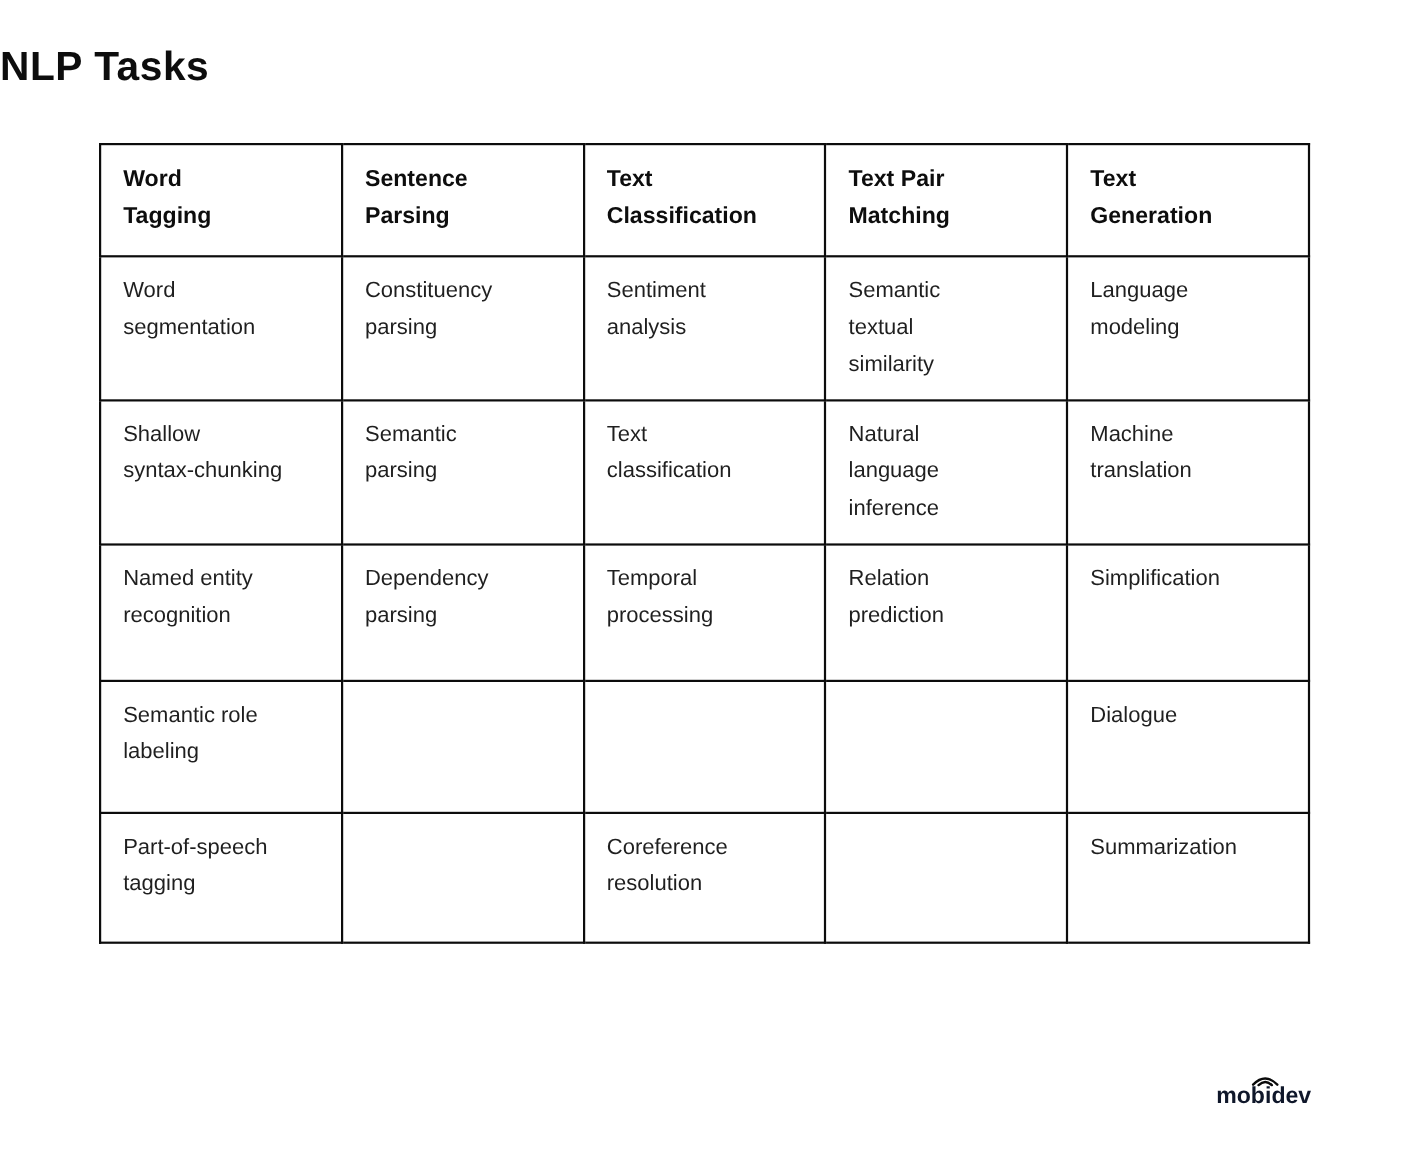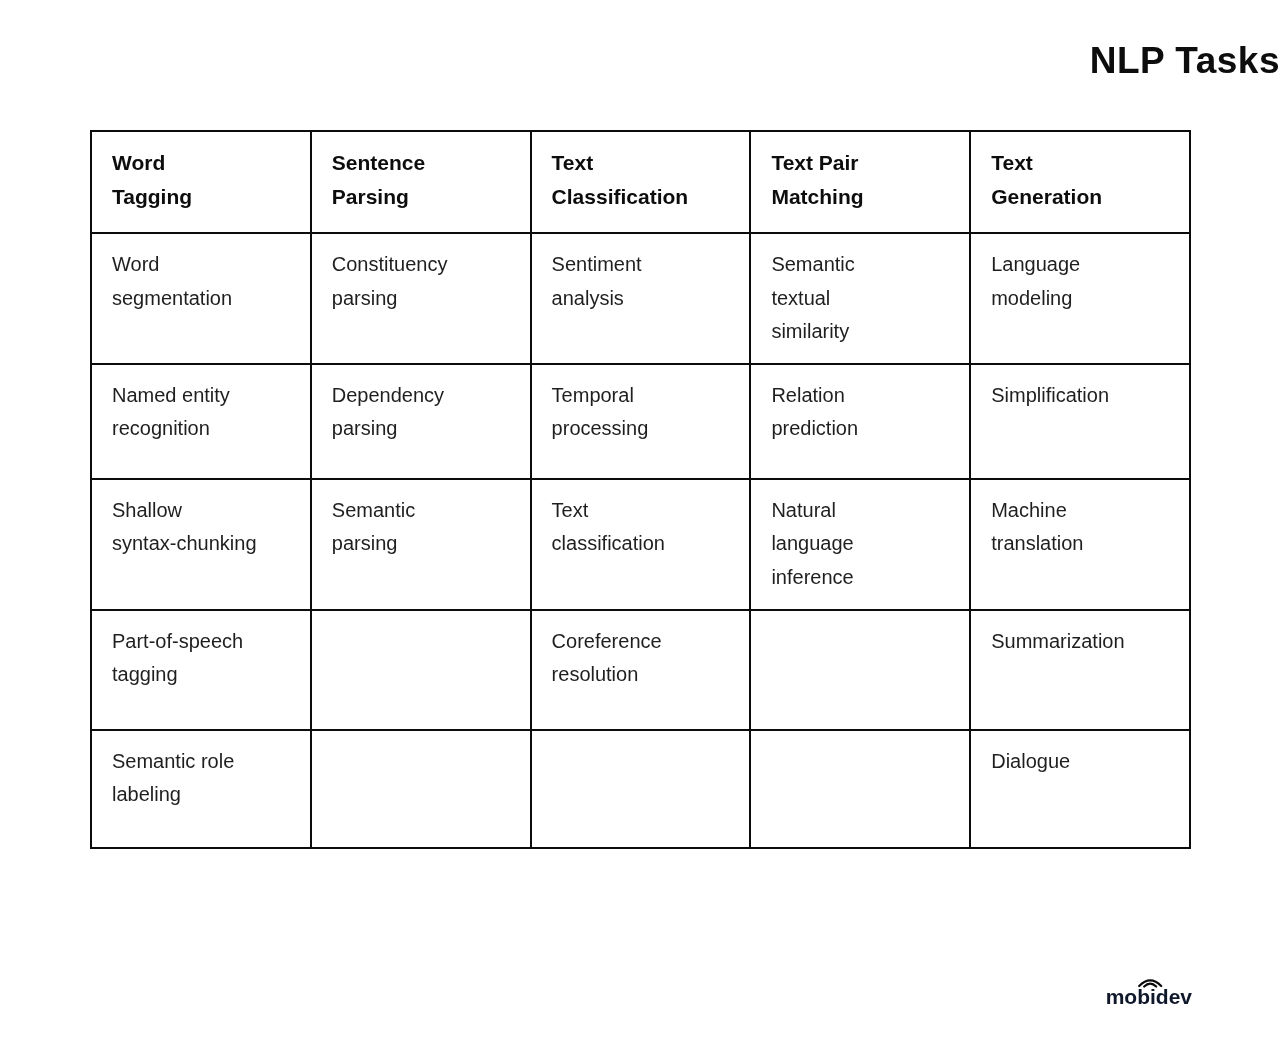--- a/index.html
+++ b/index.html
@@ -15,21 +15,21 @@
     position: relative;
     width: 1280px;
     height: 1049px;
     background: #ffffff;
   }
   .title {
     position: absolute;
     top: 40px;
     left: 0;
     width: 100%;
-    text-align: right;
+    text-align: left;
     font-size: 37px;
     font-weight: 700;
     color: #0d0d0d;
     letter-spacing: 0.5px;
   }
   table.nlp-table {
     position: absolute;
     left: 90px;
     top: 130px;
     width: 1101px;
@@ -118,59 +118,59 @@
 parsing</td>
         <td>Sentiment
 analysis</td>
         <td>Semantic
 textual
 similarity</td>
         <td>Language
 modeling</td>
       </tr>
       <tr>
-        <td>Named entity
-recognition</td>
-        <td>Dependency
-parsing</td>
-        <td>Temporal
-processing</td>
-        <td>Relation
-prediction</td>
-        <td>Simplification</td>
-      </tr>
-      <tr>
         <td>Shallow
 syntax-chunking</td>
         <td>Semantic
 parsing</td>
         <td>Text
 classification</td>
         <td>Natural
 language
 inference</td>
         <td>Machine
 translation</td>
       </tr>
       <tr>
-        <td>Part-of-speech
-tagging</td>
-        <td></td>
-        <td>Coreference
-resolution</td>
-        <td></td>
-        <td>Summarization</td>
+        <td>Named entity
+recognition</td>
+        <td>Dependency
+parsing</td>
+        <td>Temporal
+processing</td>
+        <td>Relation
+prediction</td>
+        <td>Simplification</td>
       </tr>
       <tr>
         <td>Semantic role
 labeling</td>
         <td></td>
         <td></td>
         <td></td>
         <td>Dialogue</td>
+      </tr>
+      <tr>
+        <td>Part-of-speech
+tagging</td>
+        <td></td>
+        <td>Coreference
+resolution</td>
+        <td></td>
+        <td>Summarization</td>
       </tr>
     </tbody>
   </table>
 
   <div class="logo">
     <svg class="logo-arcs" width="30" height="12" viewBox="0 0 30 12">
       <path d="M4 10 Q15 -1 26 10" fill="none" stroke="#0a0a0a" stroke-width="2.2" stroke-linecap="round"></path>
       <path d="M9 10.5 Q15 4.5 21 10.5" fill="none" stroke="#0a0a0a" stroke-width="2.2" stroke-linecap="round"></path>
     </svg>
     <span class="logo-text">mobidev</span>

